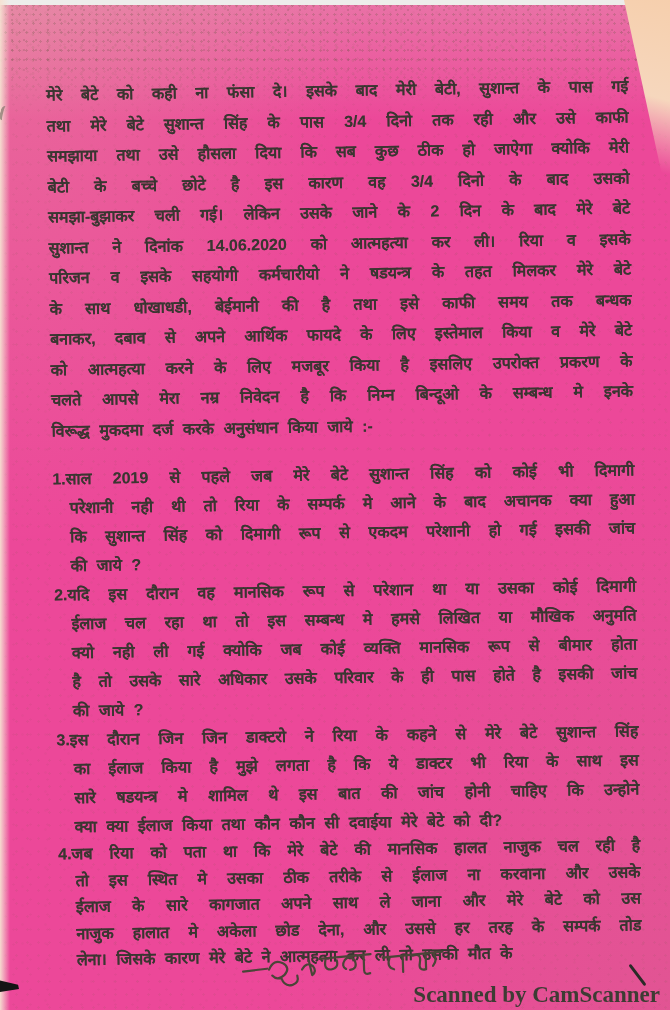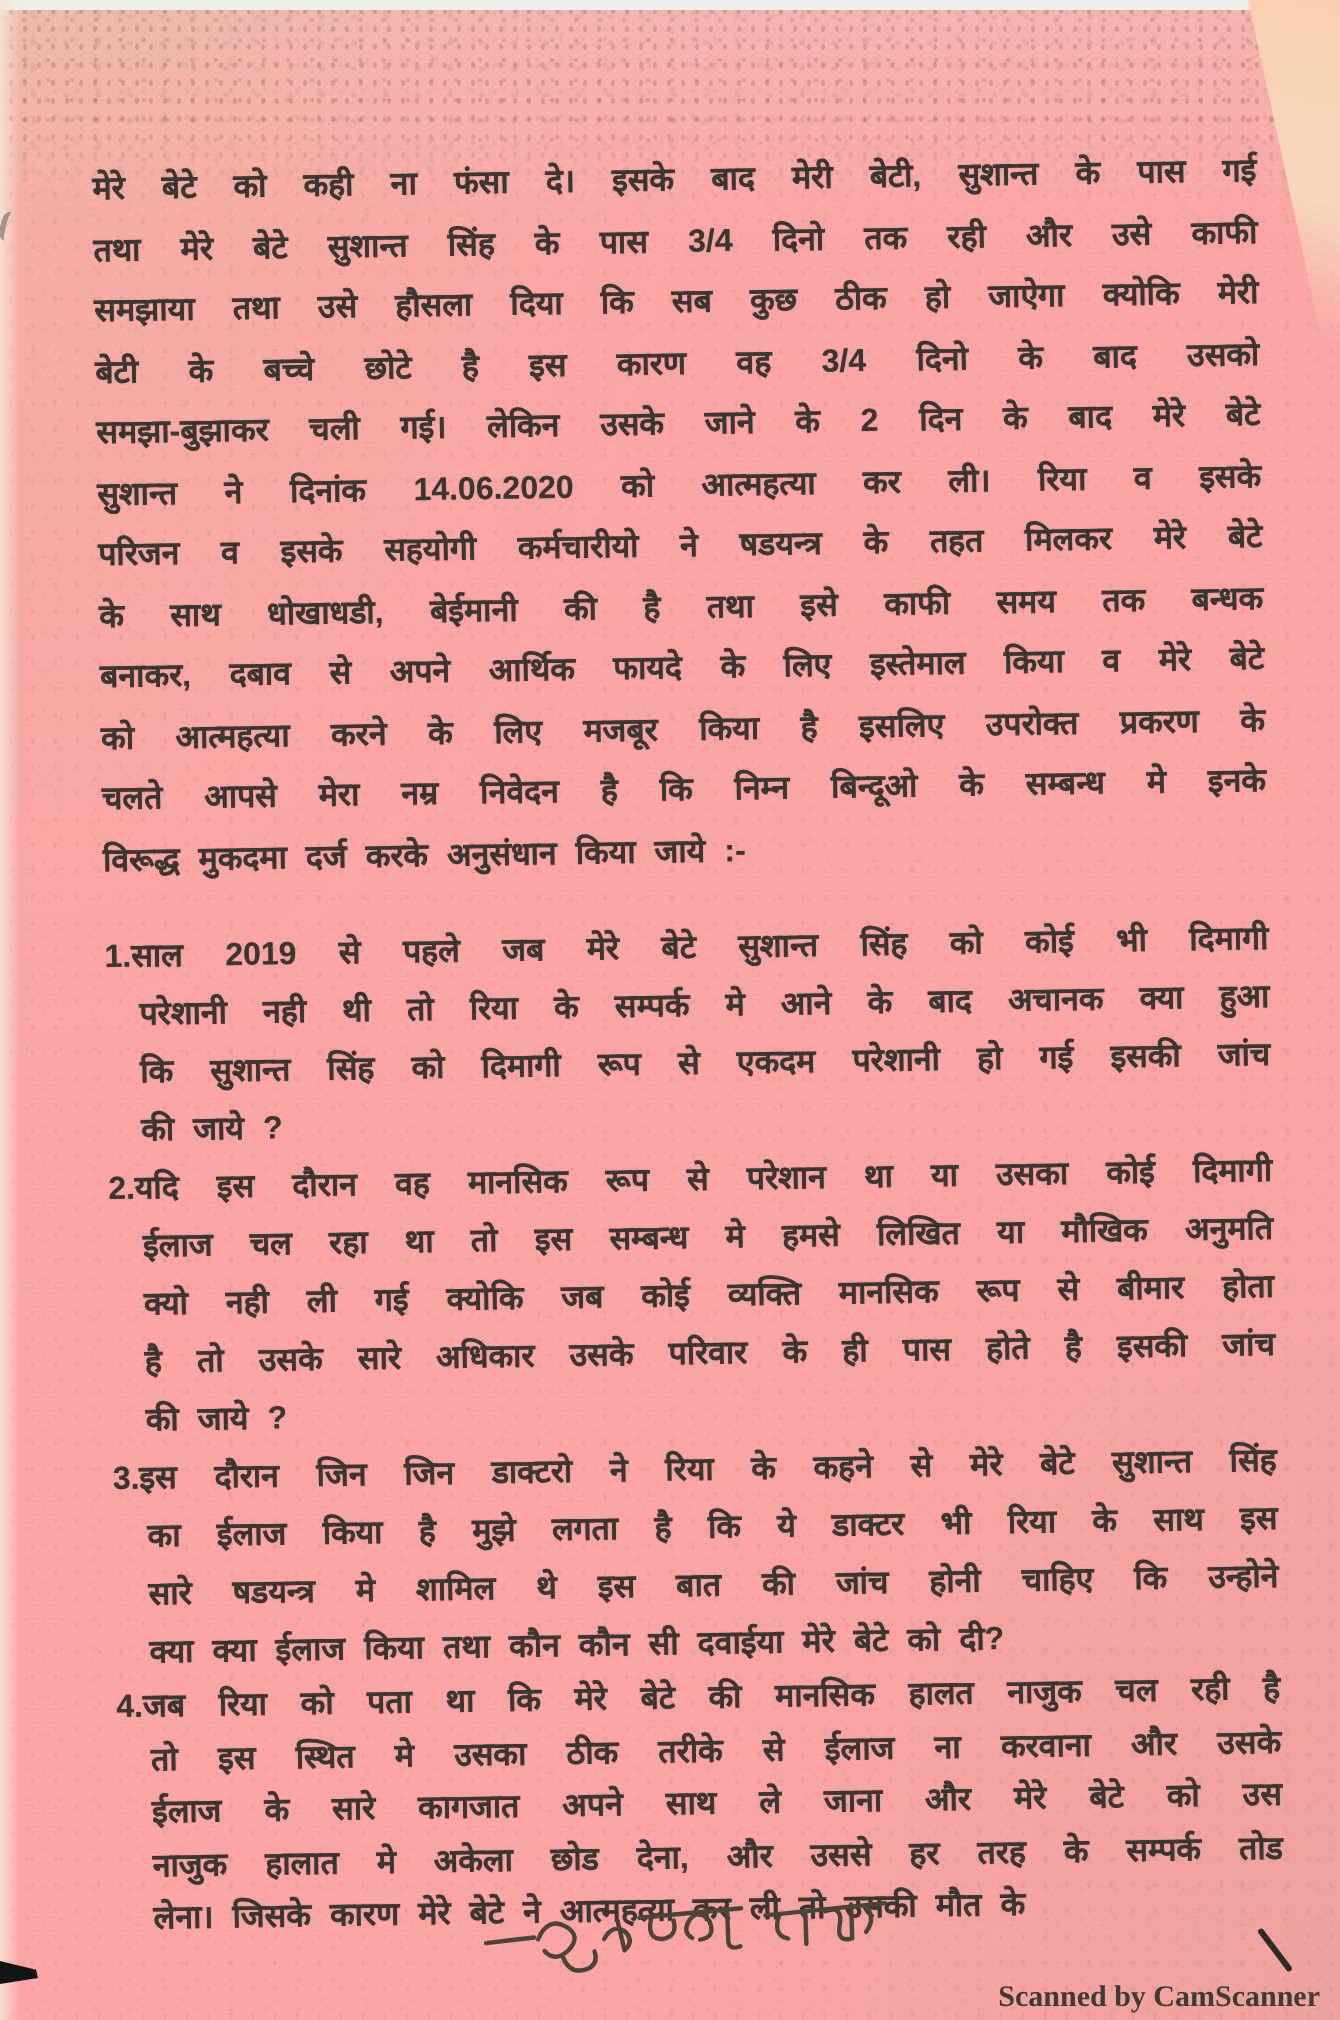--- a/index.html
+++ b/index.html
@@ -1,18 +1,18 @@
 <!DOCTYPE html>
 <html><head>
 <meta charset="utf-8">
 <style>
   html,body{margin:0;padding:0;}
   .scan{
     position:relative;width:670px;height:1010px;overflow:hidden;
-    background:#fca5a5;
+    background:#ec4899;
     font-family:"Liberation Sans",sans-serif;
   }
   
   .edge-top{position:absolute;left:0;top:0;width:670px;height:5px;background:#ededeb;}
   .edge-left{position:absolute;left:0;top:0;width:10px;height:1010px;
     background:linear-gradient(90deg,rgba(246,226,210,.95),rgba(246,226,210,0));}
   
   .shade{position:absolute;inset:0;
     background:
       radial-gradient(ellipse at 0% 0%, rgba(222,198,160,.28), transparent 38%),
@@ -59,21 +59,21 @@
   .block.para .line{line-height:30.5px;}
   .block.para{margin-bottom:18px;}
   .block.item .line{line-height:29px;}
   .block.item .line.cont{padding-left:17px;}
   .block:last-of-type .line{line-height:26.5px;}
   
   .signature{position:absolute;left:240px;top:944px;width:210px;height:46px;transform:rotate(-2deg);}
   .signature svg{width:100%;height:100%;}
   
   .watermark{position:absolute;right:10px;bottom:2px;
-    font-family:"Liberation Serif",serif;font-size:15px;font-weight:600;color:#3e3c34;}
+    font-family:"Liberation Serif",serif;font-size:23px;font-weight:600;color:#3e3c34;}
 </style>
 </head>
 <body>
 
 <div class="scan">
   <div class="shade"></div>
   <div class="grain"></div>
   <div class="grain-top"></div>
   <div class="edge-top"></div>
   <div class="edge-left"></div>

